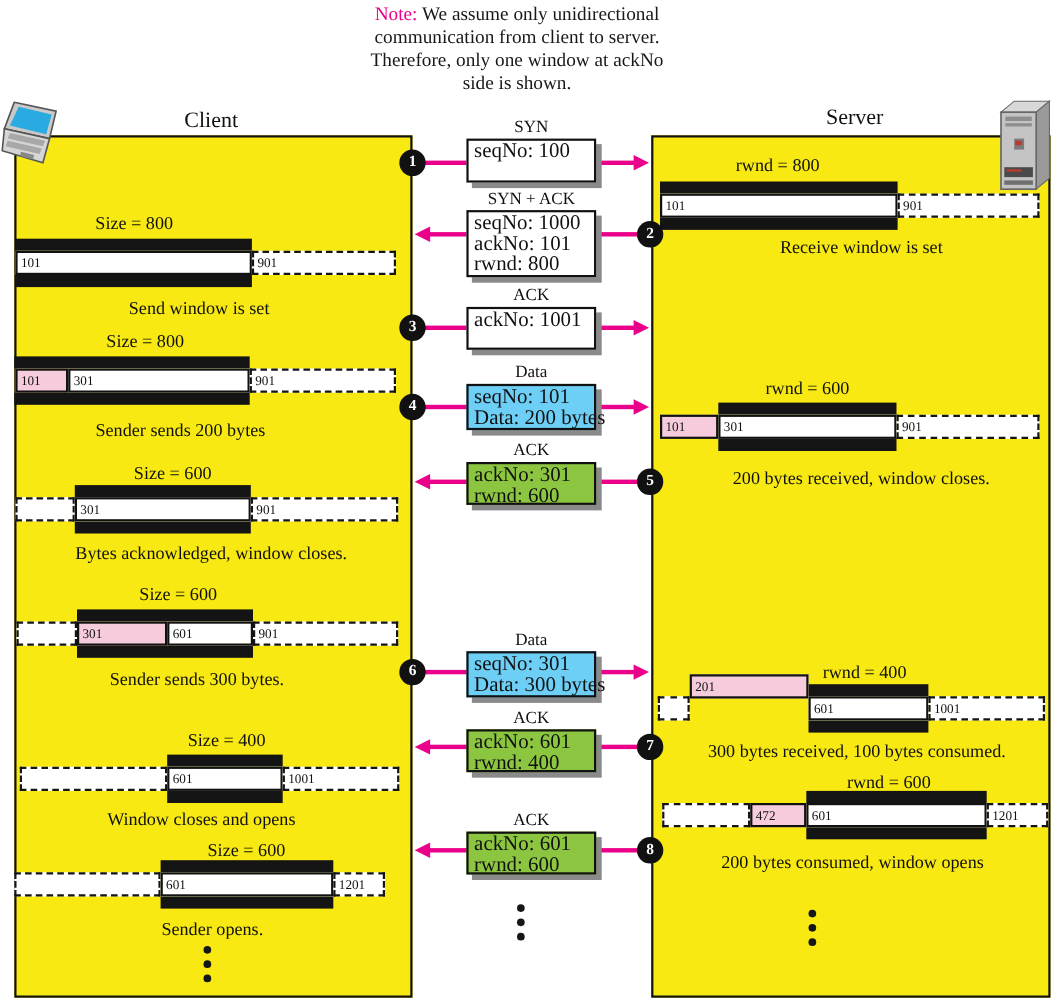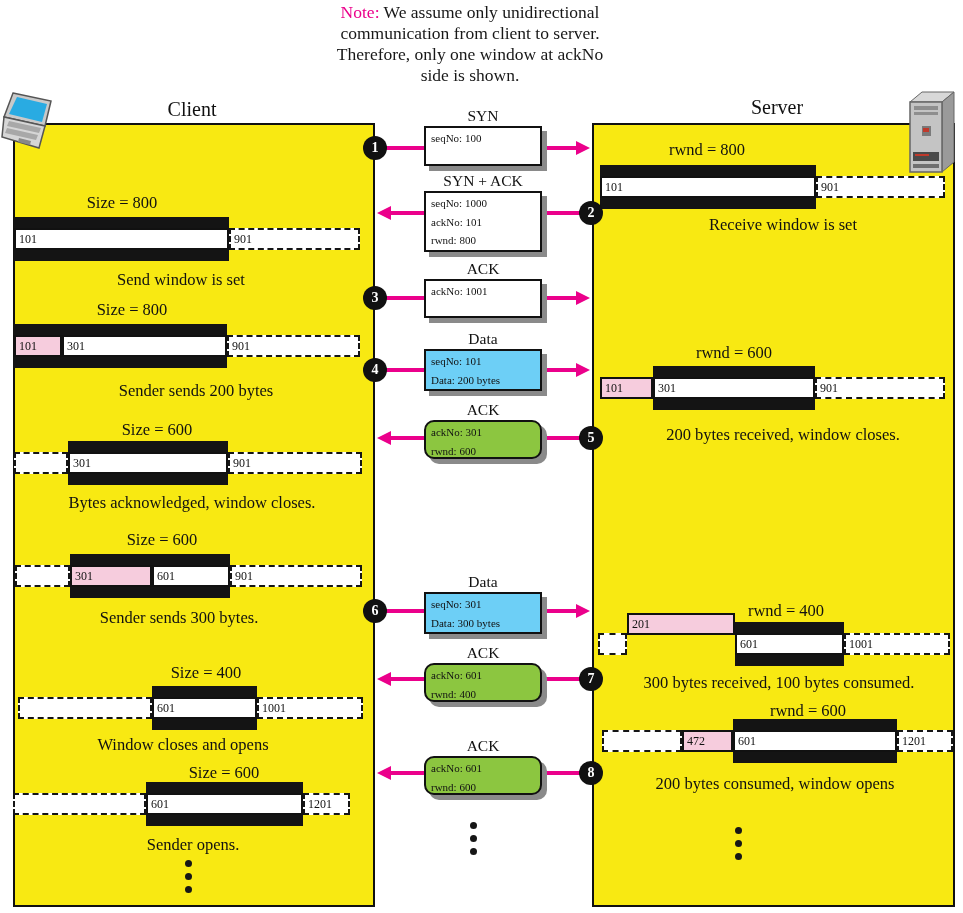--- a/index.html
+++ b/index.html
@@ -25,24 +25,24 @@
   .seg span{padding-left:3px;display:inline-block;}
   .seg.white{border:2px solid #111;}
   .seg.pink{border:2px solid #111;background:var(--pink);}
   .seg.dashed{border:2.5px dashed #151515;}
   .wlabel,.wcaption{position:absolute;transform:translateX(-50%);white-space:nowrap;
        font-size:16.5px;z-index:2;}
   
   .mlabel{position:absolute;transform:translateX(-50%);white-space:nowrap;font-size:15.5px;z-index:2;}
   .mbox{position:absolute;left:424px;width:118px;box-sizing:border-box;border:2px solid #111;
         box-shadow:5px 5px 0 var(--shadow);z-index:2;padding:1px 0 0 5px;}
-  .mbox .ln{font-size:11px;line-height:18.5px;white-space:nowrap;}
+  .mbox .ln{font-size:19px;line-height:18.5px;white-space:nowrap;}
   .mbox.white{background:#fff;}
   .mbox.blue{background:var(--blue);}
-  .mbox.green{background:var(--green);border-radius:10px;}
+  .mbox.green{background:var(--green);}
   .aline{position:absolute;height:4px;background:var(--magenta);z-index:1;}
   .ah{position:absolute;width:0;height:0;z-index:1;
       border-top:7px solid transparent;border-bottom:7px solid transparent;}
   .ah.r{border-left:14px solid var(--magenta);}
   .ah.l{border-right:14px solid var(--magenta);}
   .circle{position:absolute;width:24px;height:24px;border-radius:50%;background:#111;
           color:#fff;font-size:14px;font-weight:bold;text-align:center;line-height:24px;z-index:3;}
   .dot{position:absolute;width:7px;height:7px;border-radius:50%;background:#161616;z-index:2;}
   .hosticon{position:absolute;z-index:4;}
 </style>
@@ -86,21 +86,21 @@
     <div class="bar" style="left: 14px; top: 250px; width: 215px;"></div>
     <div class="seg white" style="left: 14px; top: 228px; width: 215px;"><span>101</span></div>
     <div class="seg dashed" style="left: 229px; top: 228px; width: 131px;"><span>901</span></div>
     <div class="wcaption" style="left: 181px; top: 270px;">Send window is set</div>
     <div class="wlabel" style="left: 132px; top: 300px;">Size = 800</div>
     <div class="bar" style="left: 13px; top: 324px; width: 214px;"></div>
     <div class="bar" style="left: 13px; top: 357px; width: 214px;"></div>
     <div class="seg pink" style="left: 14px; top: 335px; width: 48px;"><span>101</span></div>
     <div class="seg white" style="left: 62px; top: 335px; width: 165px;"><span>301</span></div>
     <div class="seg dashed" style="left: 227px; top: 335px; width: 133px;"><span>901</span></div>
-    <div class="wcaption" style="left: 196px; top: 381px; text-align: right;">Sender sends 200 bytes</div>
+    <div class="wcaption" style="left: 164px; top: 381px; text-align: right;">Sender sends 200 bytes</div>
     <div class="wlabel" style="left: 157px; top: 420px;">Size = 600</div>
     <div class="bar" style="left: 68px; top: 441px; width: 160px;"></div>
     <div class="bar" style="left: 68px; top: 474px; width: 160px;"></div>
     <div class="seg dashed" style="left: 14px; top: 452px; width: 54px;"></div>
     <div class="seg white" style="left: 68px; top: 452px; width: 160px;"><span>301</span></div>
     <div class="seg dashed" style="left: 228px; top: 452px; width: 134px;"><span>901</span></div>
     <div class="wcaption" style="left: 192px; top: 493px;">Bytes acknowledged, window closes.</div>
     <div class="wlabel" style="left: 162px; top: 530px;">Size = 600</div>
     <div class="bar" style="left: 70px; top: 554px; width: 160px;"></div>
     <div class="bar" style="left: 70px; top: 587px; width: 160px;"></div>

